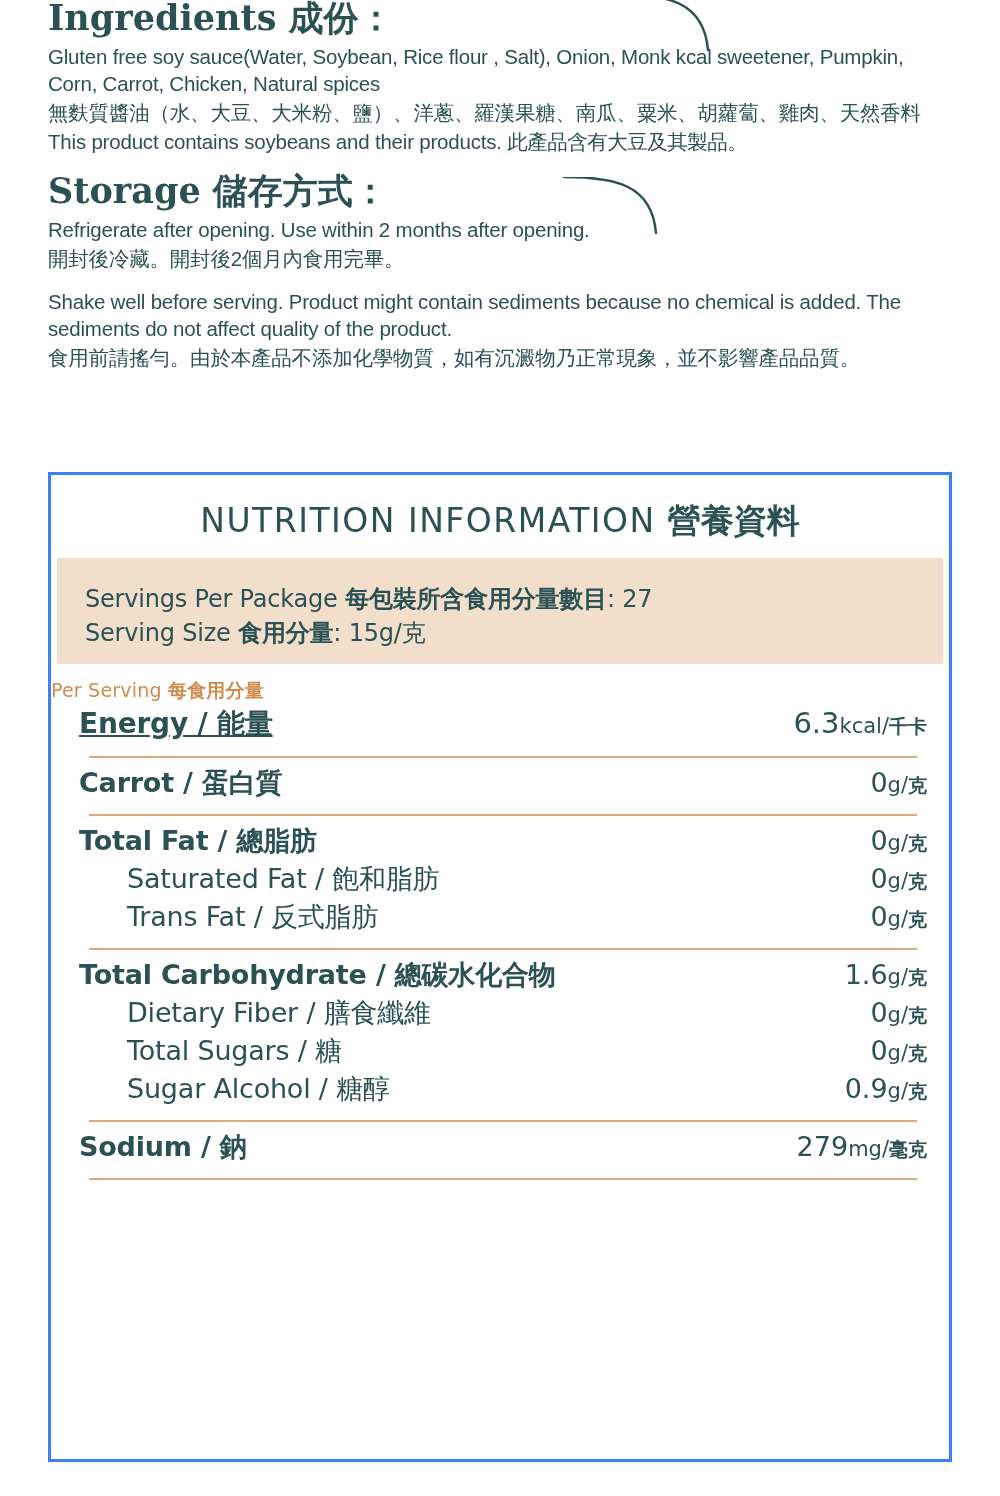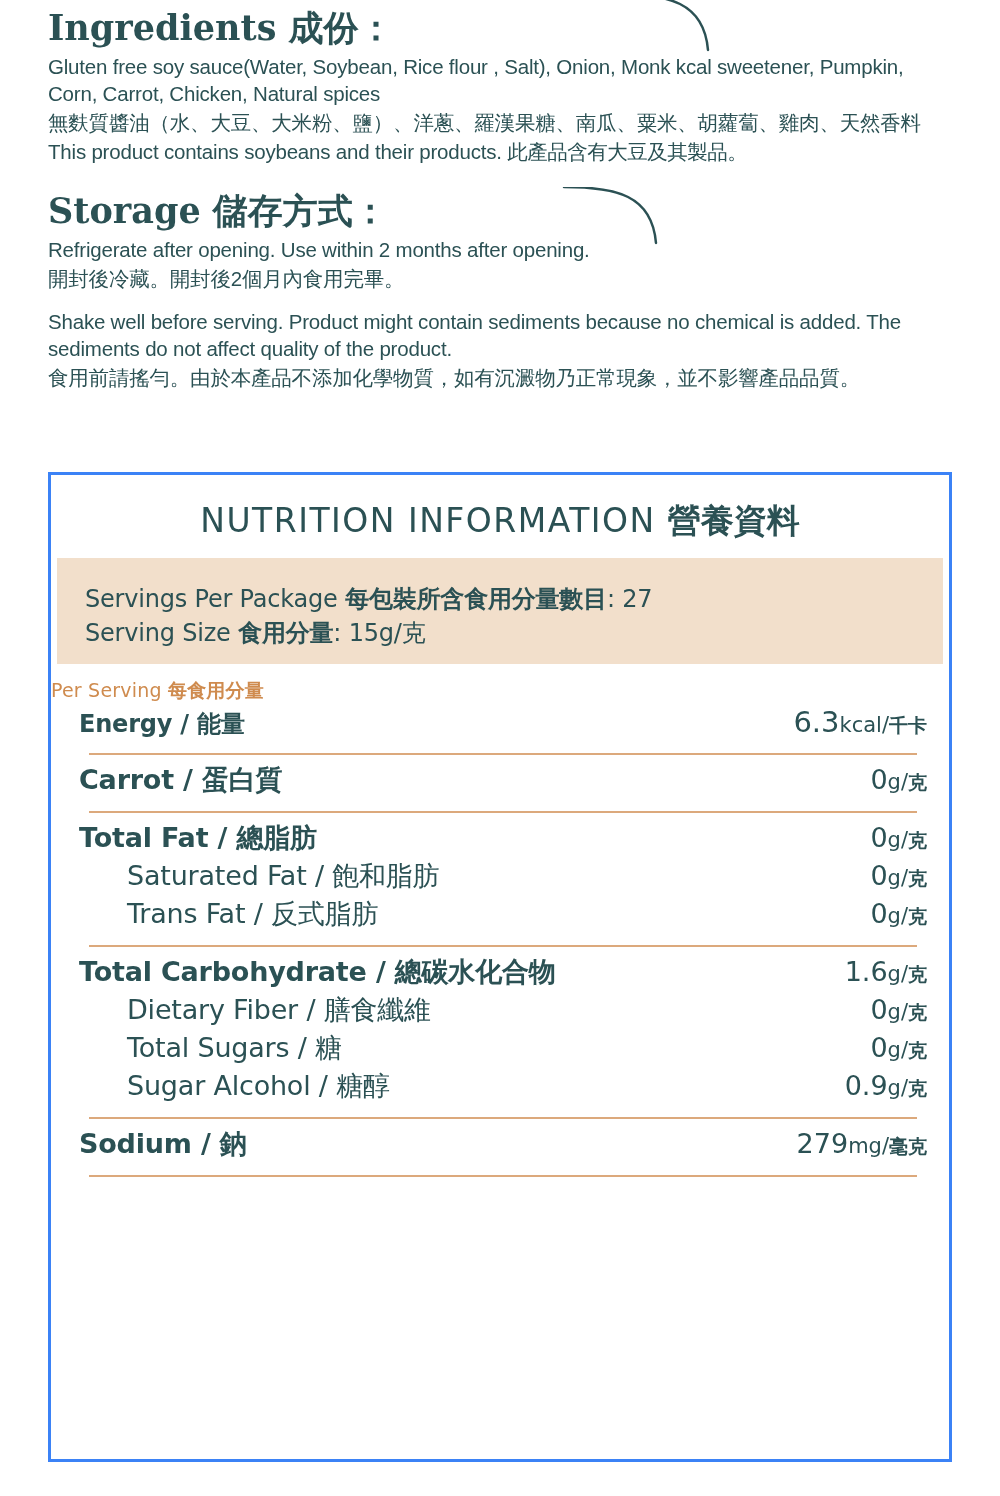--- a/index.html
+++ b/index.html
@@ -26,21 +26,20 @@
   
   .section-head {
     position: relative;
     font-family: "DejaVu Serif", serif;
     font-size: 35px;
     font-weight: 700;
     color: #2b5154;
     letter-spacing: 0px;
     line-height: 1.05;
     margin: 0;
-    padding-top: 10px;
   }
   .section-head .cjk {
     font-family: "Liberation Sans", sans-serif;
     font-weight: 700;
   }
   .head-wrap { position: relative; }
   .swoosh {
     position: absolute;
     pointer-events: none;
   }
@@ -141,21 +140,21 @@
   .nrow .val .unit .cjk {
     font-family: Liberation Serif, serif;
     font-weight: 700;
     font-size: 19px;
   }
   .group { padding-bottom: 6px; }
   .divider {
     border-top: 2px solid #dca97c;
     margin: 6px 10px 6px 10px;
   }
-  .energy-row .lbl { font-size: 24px; }
+  .energy-row .lbl { font-size: 28px; text-decoration: underline; }
   .energy-row .val { font-size: 29px; }
   .spacer-row { height: 54px; }
 </style>
 </head>
 <body>
 
 <div class="page">
 
   <div class="head-wrap">
     <svg class="swoosh" style="left:560px; top:-6px;" width="110" height="64" viewBox="0 0 110 64">

